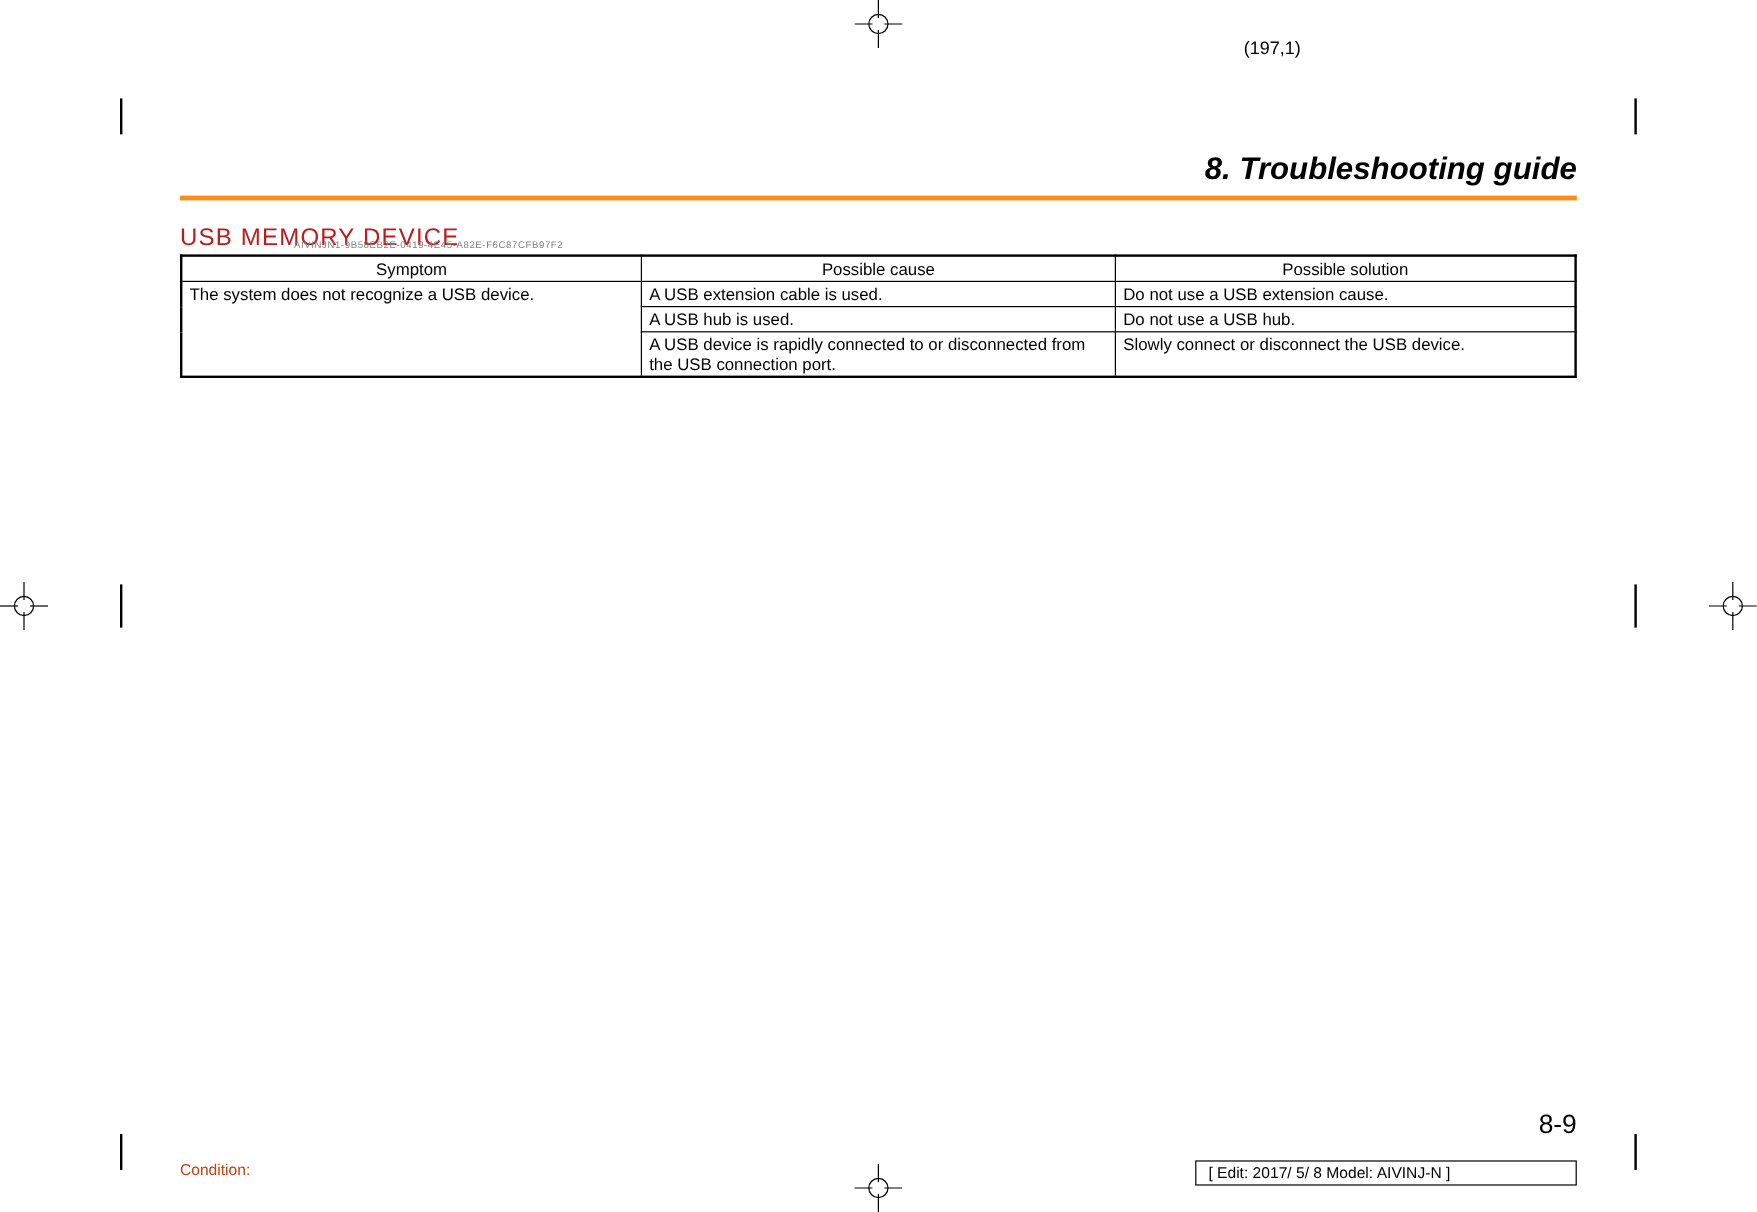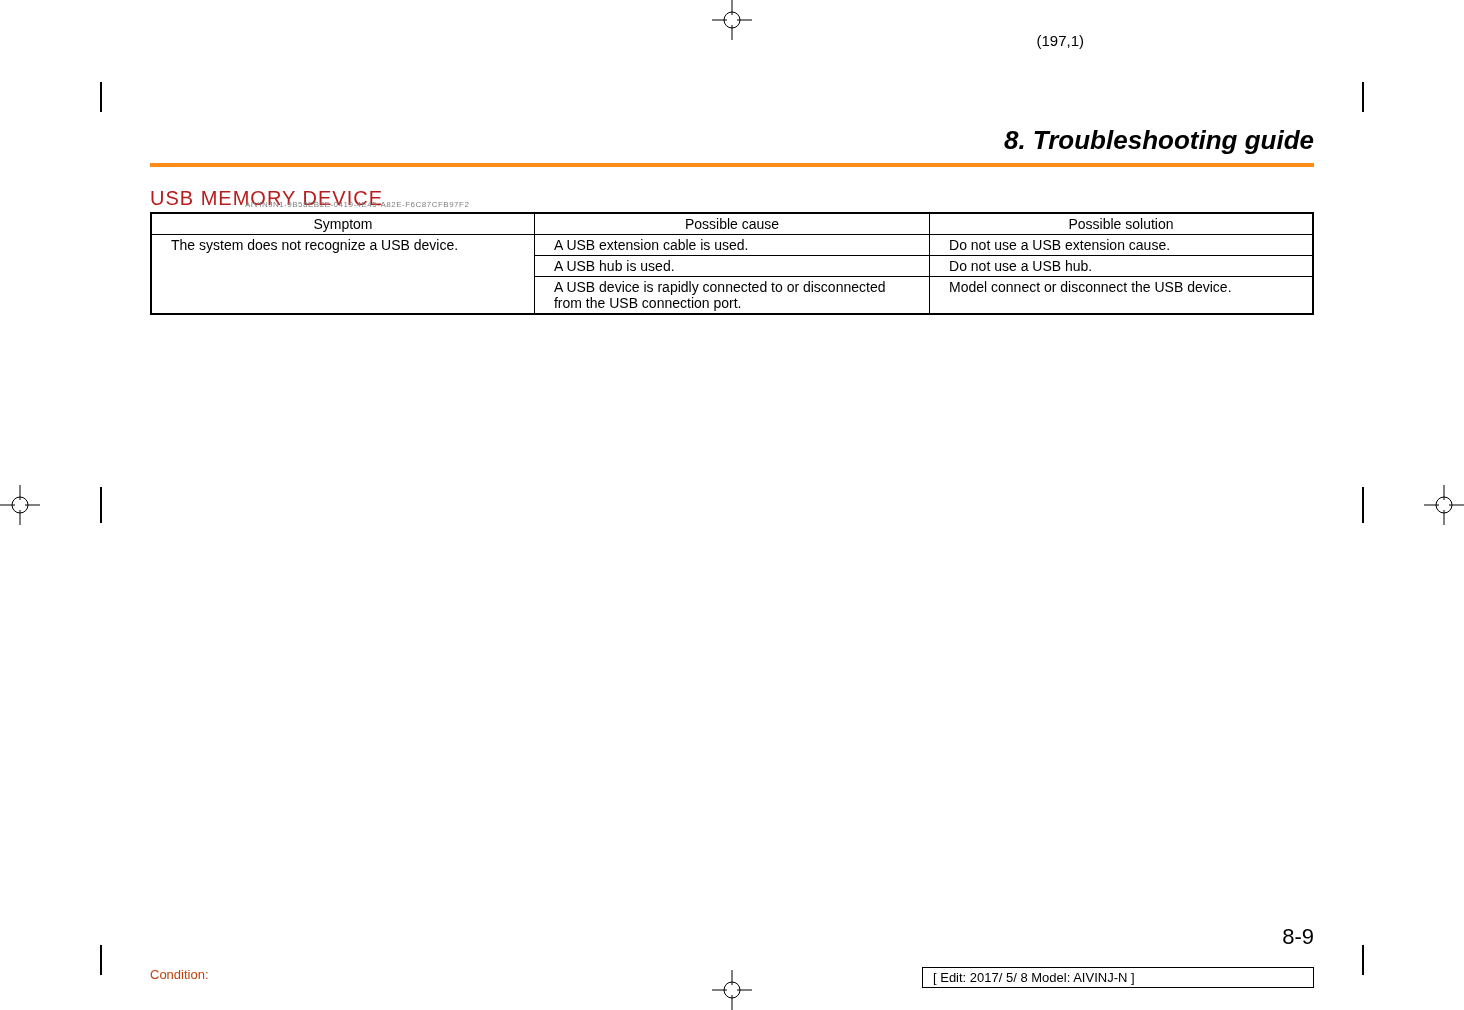--- a/index.html
+++ b/index.html
@@ -133,21 +133,21 @@
       position: absolute;
       top: 212px;
       left: 150px;
       right: 150px;
       border-collapse: collapse;
       width: calc(100% - 300px);
       font-size: 14px;
     }
     .main-table th, .main-table td {
       border: 1px solid #000;
-      padding: 2px 19px;
+      padding: 2px 6px;
       text-align: left;
       vertical-align: top;
     }
     .main-table th {
       font-weight: normal;
       text-align: center;
     }
     .outer-border {
       border: 2px solid #000;
     }
@@ -168,21 +168,21 @@
       font-size: 13px;
       color: #c2410c;
     }
     .edit-box {
       position: absolute;
       bottom: 22px;
       right: 150px;
       border: 1px solid #000;
       padding: 2px 10px;
       font-size: 13px;
-      width: 392px;
+      width: 318px;
     }
   </style>
 </head>
 <body>
 
 <svg class="crop-mark crop-top" width="40" height="40" viewBox="0 0 40 40">
   <line x1="20" y1="0" x2="20" y2="15"></line>
   <line x1="20" y1="25" x2="20" y2="40"></line>
   <line x1="0" y1="20" x2="15" y2="20"></line>
   <line x1="25" y1="20" x2="40" y2="20"></line>
@@ -242,21 +242,21 @@
       <td rowspan="3">The system does not recognize a USB device.</td>
       <td>A USB extension cable is used.</td>
       <td>Do not use a USB extension cause.</td>
     </tr>
     <tr>
       <td>A USB hub is used.</td>
       <td>Do not use a USB hub.</td>
     </tr>
     <tr>
       <td>A USB device is rapidly connected to or disconnected from the USB connection port.</td>
-      <td>Model connect or disconnect the USB device.</td>
+      <td>Slowly connect or disconnect the USB device.</td>
     </tr>
   </tbody>
 </table>
 
 <div class="page-num">8-9</div>
 
 <div class="condition">Condition:</div>
 
 <div class="edit-box">[ Edit: 2017/ 5/ 8   Model: AIVINJ-N ]</div>
 

